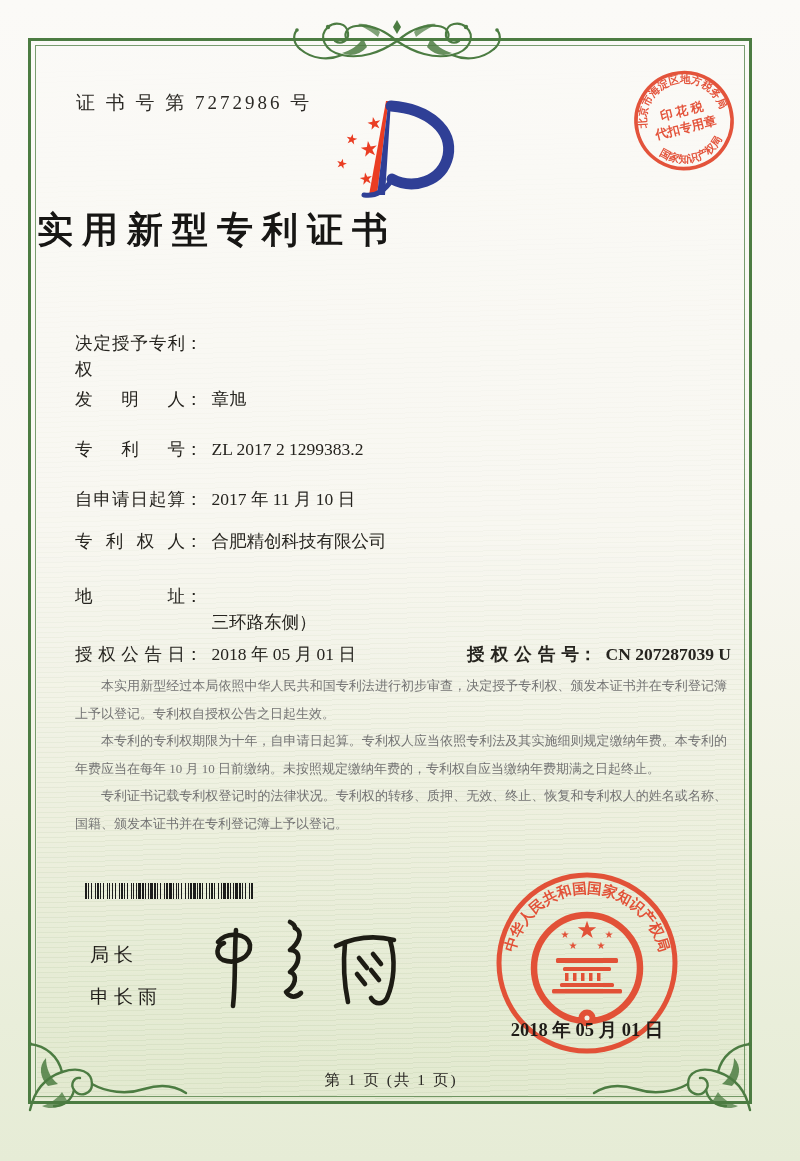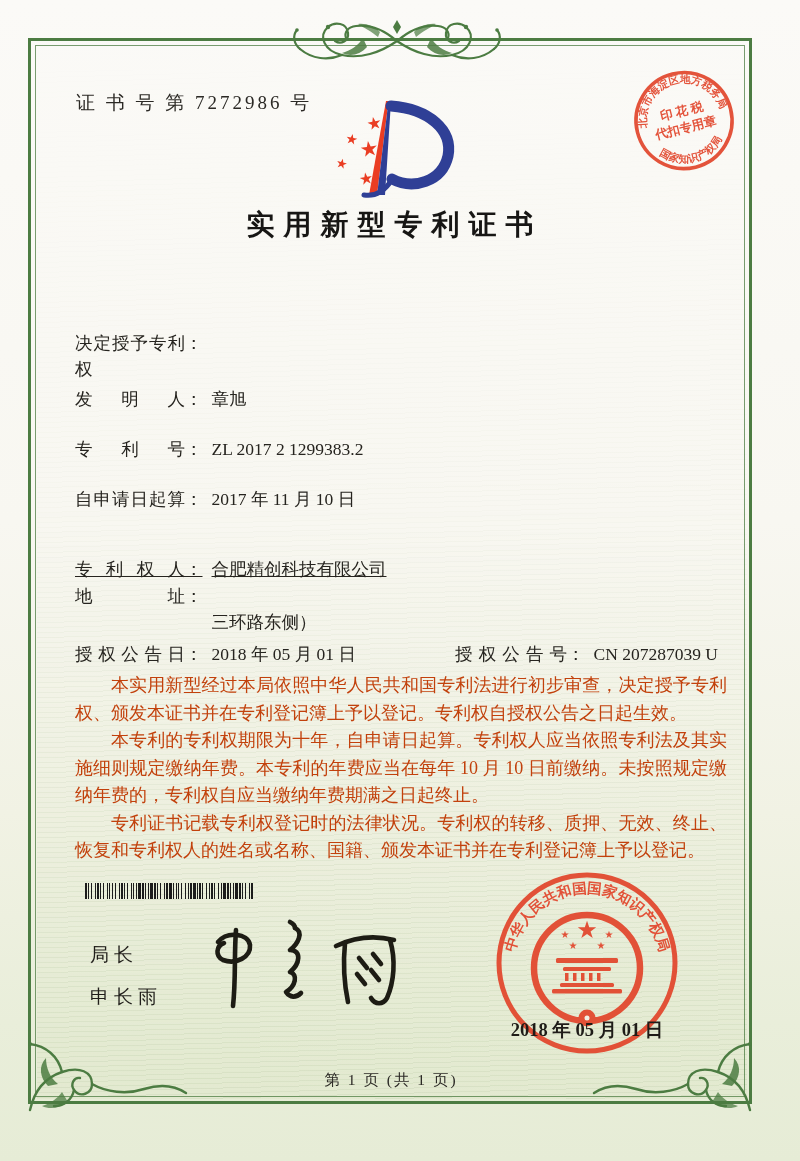--- a/index.html
+++ b/index.html
@@ -27,31 +27,31 @@
     mask-image:linear-gradient(180deg,transparent 0%,rgba(0,0,0,.12) 45%,rgba(0,0,0,.55) 72%,rgba(0,0,0,.95) 100%);
   }
   .frame{position:absolute;left:28px;top:38px;width:724px;height:1066px;border:3px solid var(--border-green);}
   .frame-inner{position:absolute;left:35px;top:45px;width:710px;height:1052px;border:1px solid var(--border-green);opacity:.75;}
   .ornament{position:absolute;}
   .ornament svg{display:block;}
   .orn-right{transform:scaleX(-1);}
 
   .cert-no{position:absolute;left:76px;top:90px;font-size:19px;letter-spacing:3px;color:#2b2925;}
   .logo{position:absolute;left:322px;top:92px;}
-  .title{position:absolute;left:28px;top:206px;width:724px;text-align:center;
-         font-size:28px;font-weight:bold;letter-spacing:9px;padding-left:9px;color:#171614;}
+  .title{position:absolute;left:28px;top:206px;width:724px;text-align:left;
+         font-size:36px;font-weight:bold;letter-spacing:9px;padding-left:9px;color:#171614;}
 
   .frow{position:absolute;left:75px;width:660px;font-size:17.5px;line-height:26px;display:flex;align-items:flex-start;}
   .flabel{flex:none;width:110px;text-align:justify;text-align-last:justify;}
   .fcolon{flex:none;margin-right:9px;}
   .fvalue{max-width:435px;}
-  .fgroup2{position:absolute;left:380px;top:0;display:flex;}
+  .fgroup2{position:absolute;left:392px;top:0;display:flex;font-weight:bold;}
   .fgroup2 .flabel{width:112px;}
 
-  .paras{position:absolute;left:75px;top:672px;width:652px;font-size:18px;line-height:27.5px;color:#c2410c;text-align:justify;}
+  .paras{position:absolute;left:75px;top:672px;width:652px;font-size:13px;line-height:27.5px;color:#737373;text-align:justify;}
   .paras p{text-indent:2em;}
 
   .barcode{position:absolute;left:85px;top:883px;width:212px;height:16px;display:flex;overflow:hidden;}
   .barcode span{flex:none;height:100%;}
   .barcode .bar{background:#1c1c1c;}
   .barcode .gap{background:transparent;}
 
   .director-role{position:absolute;left:90px;top:942px;font-size:19px;letter-spacing:5px;color:#201e1a;}
   .director-name{position:absolute;left:90px;top:984px;font-size:19px;letter-spacing:5px;color:#201e1a;}
   .signature{position:absolute;left:198px;top:910px;}
@@ -165,21 +165,21 @@
 <div class="frow" style="top:436px;">
   <span class="flabel">专利号</span>
     <span class="fcolon">：</span>
   <span class="fvalue">ZL 2017 2 1299383.2</span>
 </div>
 <div class="frow" style="top:486px;">
   <span class="flabel">自申请日起算</span>
     <span class="fcolon">：</span>
   <span class="fvalue">2017 年 11 月 10 日</span>
 </div>
-<div class="frow" style="top:556px;text-decoration:underline;">
+<div class="frow" style="top:528px;">
   <span class="flabel">专利权人</span>
     <span class="fcolon">：</span>
   <span class="fvalue">合肥精创科技有限公司</span>
 </div>
 <div class="frow" style="top:583px;">
   <span class="flabel">地址</span>
     <span class="fcolon">：</span>
   <span class="fvalue"><br><span>三环路东侧）</span></span>
 </div>
 <div class="frow" style="top:641px;">

